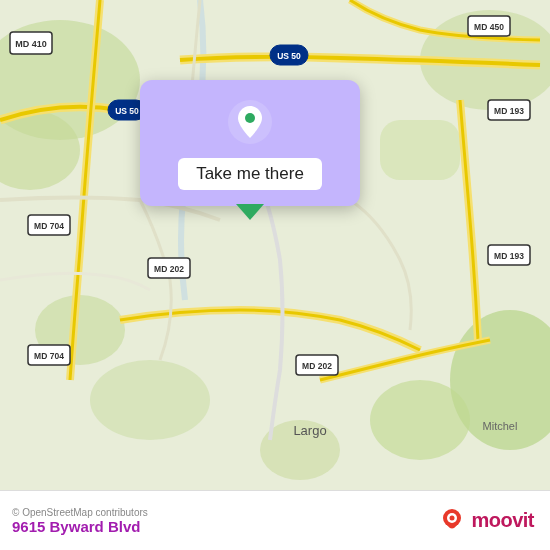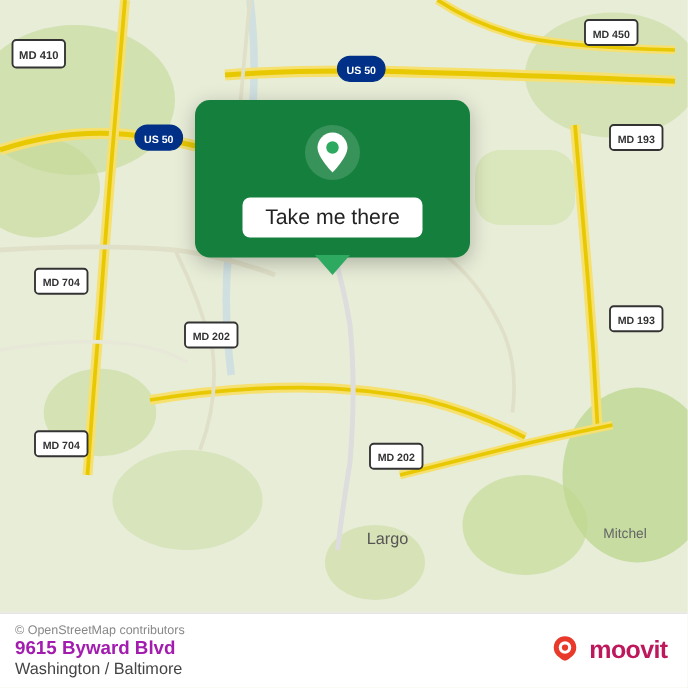--- a/index.html
+++ b/index.html
@@ -24,23 +24,23 @@
       width: 100%;
       height: 100%;
       position: absolute;
       top: 0; left: 0;
     }
 
     
     #popup {
       position: absolute;
       top: 80px;
-      left: 156px;
+      left: 140px;
       width: 220px;
-      background: #15803d;
+      background: #c4b5fd;
       border-radius: 12px;
       display: flex;
       flex-direction: column;
       align-items: center;
       padding: 18px 20px 16px 20px;
       box-shadow: 0 4px 16px rgba(0,0,0,0.25);
       z-index: 10;
     }
     #popup::after {
       content: '';
@@ -216,21 +216,20 @@
       <circle cx="24" cy="20" r="5" fill="#2eaa60"></circle>
     </svg>
     <div id="popup-label">Take me there</div>
   </div>
 </div>
 
 <div id="bottom-bar">
   <div id="bottom-left">
     <span id="copyright-text">© OpenStreetMap contributors</span>
     <span id="address-text">9615 Byward Blvd</span>
-    <span id="city-text">Washington / Baltimore</span>
   </div>
   <div id="moovit-logo">
 
     <svg id="moovit-icon" viewBox="0 0 30 30" xmlns="http://www.w3.org/2000/svg">
       <rect width="30" height="30" rx="4" fill="#fff"></rect>
 
       <circle cx="15" cy="12" r="9" fill="#e8392a"></circle>
       <path d="M10 19 Q15 26 20 19" fill="#e8392a" stroke="none"></path>
       <circle cx="15" cy="12" r="5" fill="white"></circle>
       <circle cx="15" cy="12" r="2.5" fill="#e8392a"></circle>

